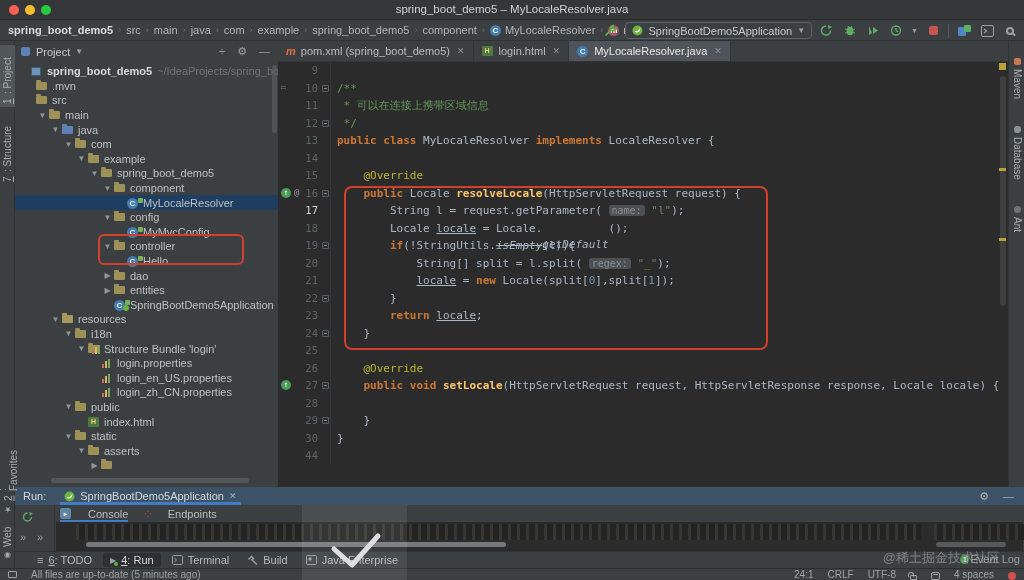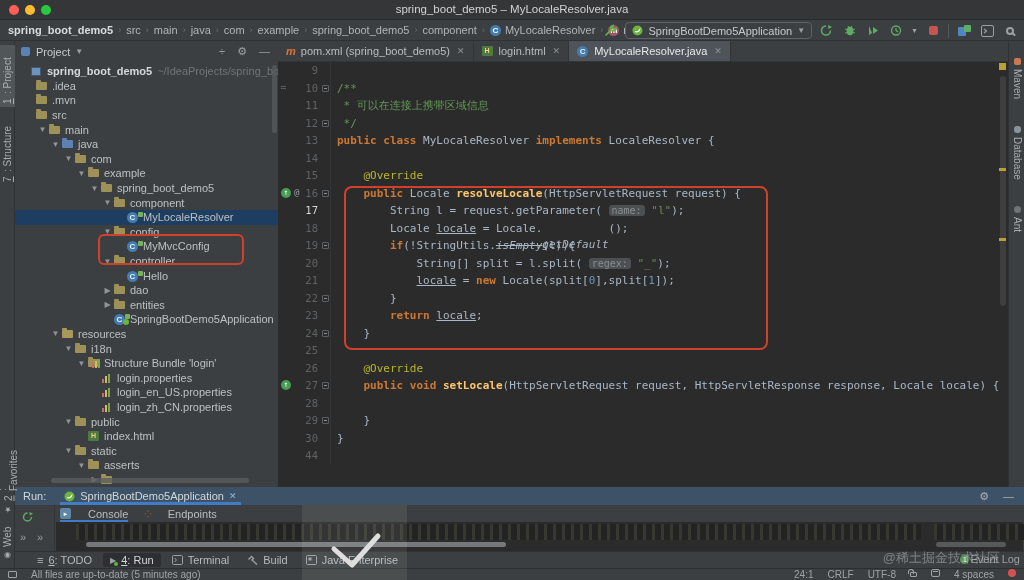--- a/index.html
+++ b/index.html
@@ -124,21 +124,21 @@
   .blur-strip { position:absolute; background:#232323; background-image:repeating-linear-gradient(90deg, rgba(110,120,90,.25) 0 3px, rgba(35,35,35,0) 3px 9px); border-radius:1px; }
   .con-thumb { position:absolute; height:5px; background:#75797b; border-radius:3px; }
 
   
   .btoolbar { position:absolute; left:0; top:551px; width:1024px; height:17px; background:#3c3f41; border-top:1px solid #2f3234; display:flex; align-items:center; padding-left:30px; gap:4px; z-index:2; }
   .btn-item { display:flex; align-items:center; gap:5px; padding:1px 7px; color:#b6babd; cursor:pointer; border-radius:2px; }
   .btn-item.active { background:#2d2f31; color:#d5d9dc; }
   .green-dot { position:relative; }
   .green-dot::after { content:""; position:absolute; right:-2px; bottom:-1px; width:4px; height:4px; background:#62b543; border-radius:50%; }
   .statusbar { position:absolute; left:0; top:568px; width:1024px; height:12px; background:#3c3f41; border-top:1px solid #2b2d2f; display:flex; align-items:center; padding:0 8px; color:#9fa4a8; font-size:10px; z-index:2; }
-  .status-right { position:absolute; right:8px; display:flex; align-items:flex-start; gap:14px; }
+  .status-right { position:absolute; right:8px; display:flex; align-items:flex-end; gap:14px; }
   .lock-ico { width:7px; height:5px; border:1px solid #9fa4a8; border-radius:1px; position:relative; margin-top:3px; }
   .lock-ico::before { content:""; position:absolute; left:-3px; top:-4px; width:4px; height:4px; border:1px solid #9fa4a8; border-bottom:none; border-radius:3px 3px 0 0; }
   .red-ball { width:8px; height:8px; background:#d25252; border-radius:50%; }
   .frame-ico { width:9px; height:7px; border:1px solid #9fa4a8; border-radius:1px; }
   .box-ico { width:9px; height:8px; border:1px solid #9fa4a8; border-radius:2px; position:relative; }
   .box-ico::after { content:""; position:absolute; left:1px; top:1px; width:5px; height:1px; background:#9fa4a8; }
 
   .eventlog { position:absolute; right:4px; top:553px; display:flex; align-items:center; gap:1px; color:#9aa0a4; z-index:3; }
   .ev-dot { width:9px; height:9px; background:#57965c; border-radius:50%; color:#fff; font-size:7px; line-height:9px; text-align:center; }
   .watermark { position:absolute; right:24px; top:549px; color:rgba(190,195,200,.5); font-size:13px; z-index:6; }
@@ -314,27 +314,20 @@
       </span>
     </div>
     <div class="tree" id="tree">
         <div class="trow bold" style="padding-left: 3px;">
           <span class="arr"></span>
           <span class="ticon">
             <span class="proj-shape"></span>
           </span>
           <span class="lbl">spring_boot_demo5</span>
           <span class="extra">~/IdeaProjects/spring_boot_de</span>
-        </div>
-        <div class="trow" style="padding-left: 8px;">
-          <span class="arr"></span>
-          <span class="ticon x">
-            <span class="folder-shape"></span>
-          </span>
-          <span class="lbl">.idea</span>
         </div>
         <div class="trow" style="padding-left: 8px;">
           <span class="arr"></span>
           <span class="ticon x">
             <span class="folder-shape"></span>
           </span>
           <span class="lbl">.mvn</span>
         </div>
         <div class="trow" style="padding-left: 8px;">
           <span class="arr"></span>

